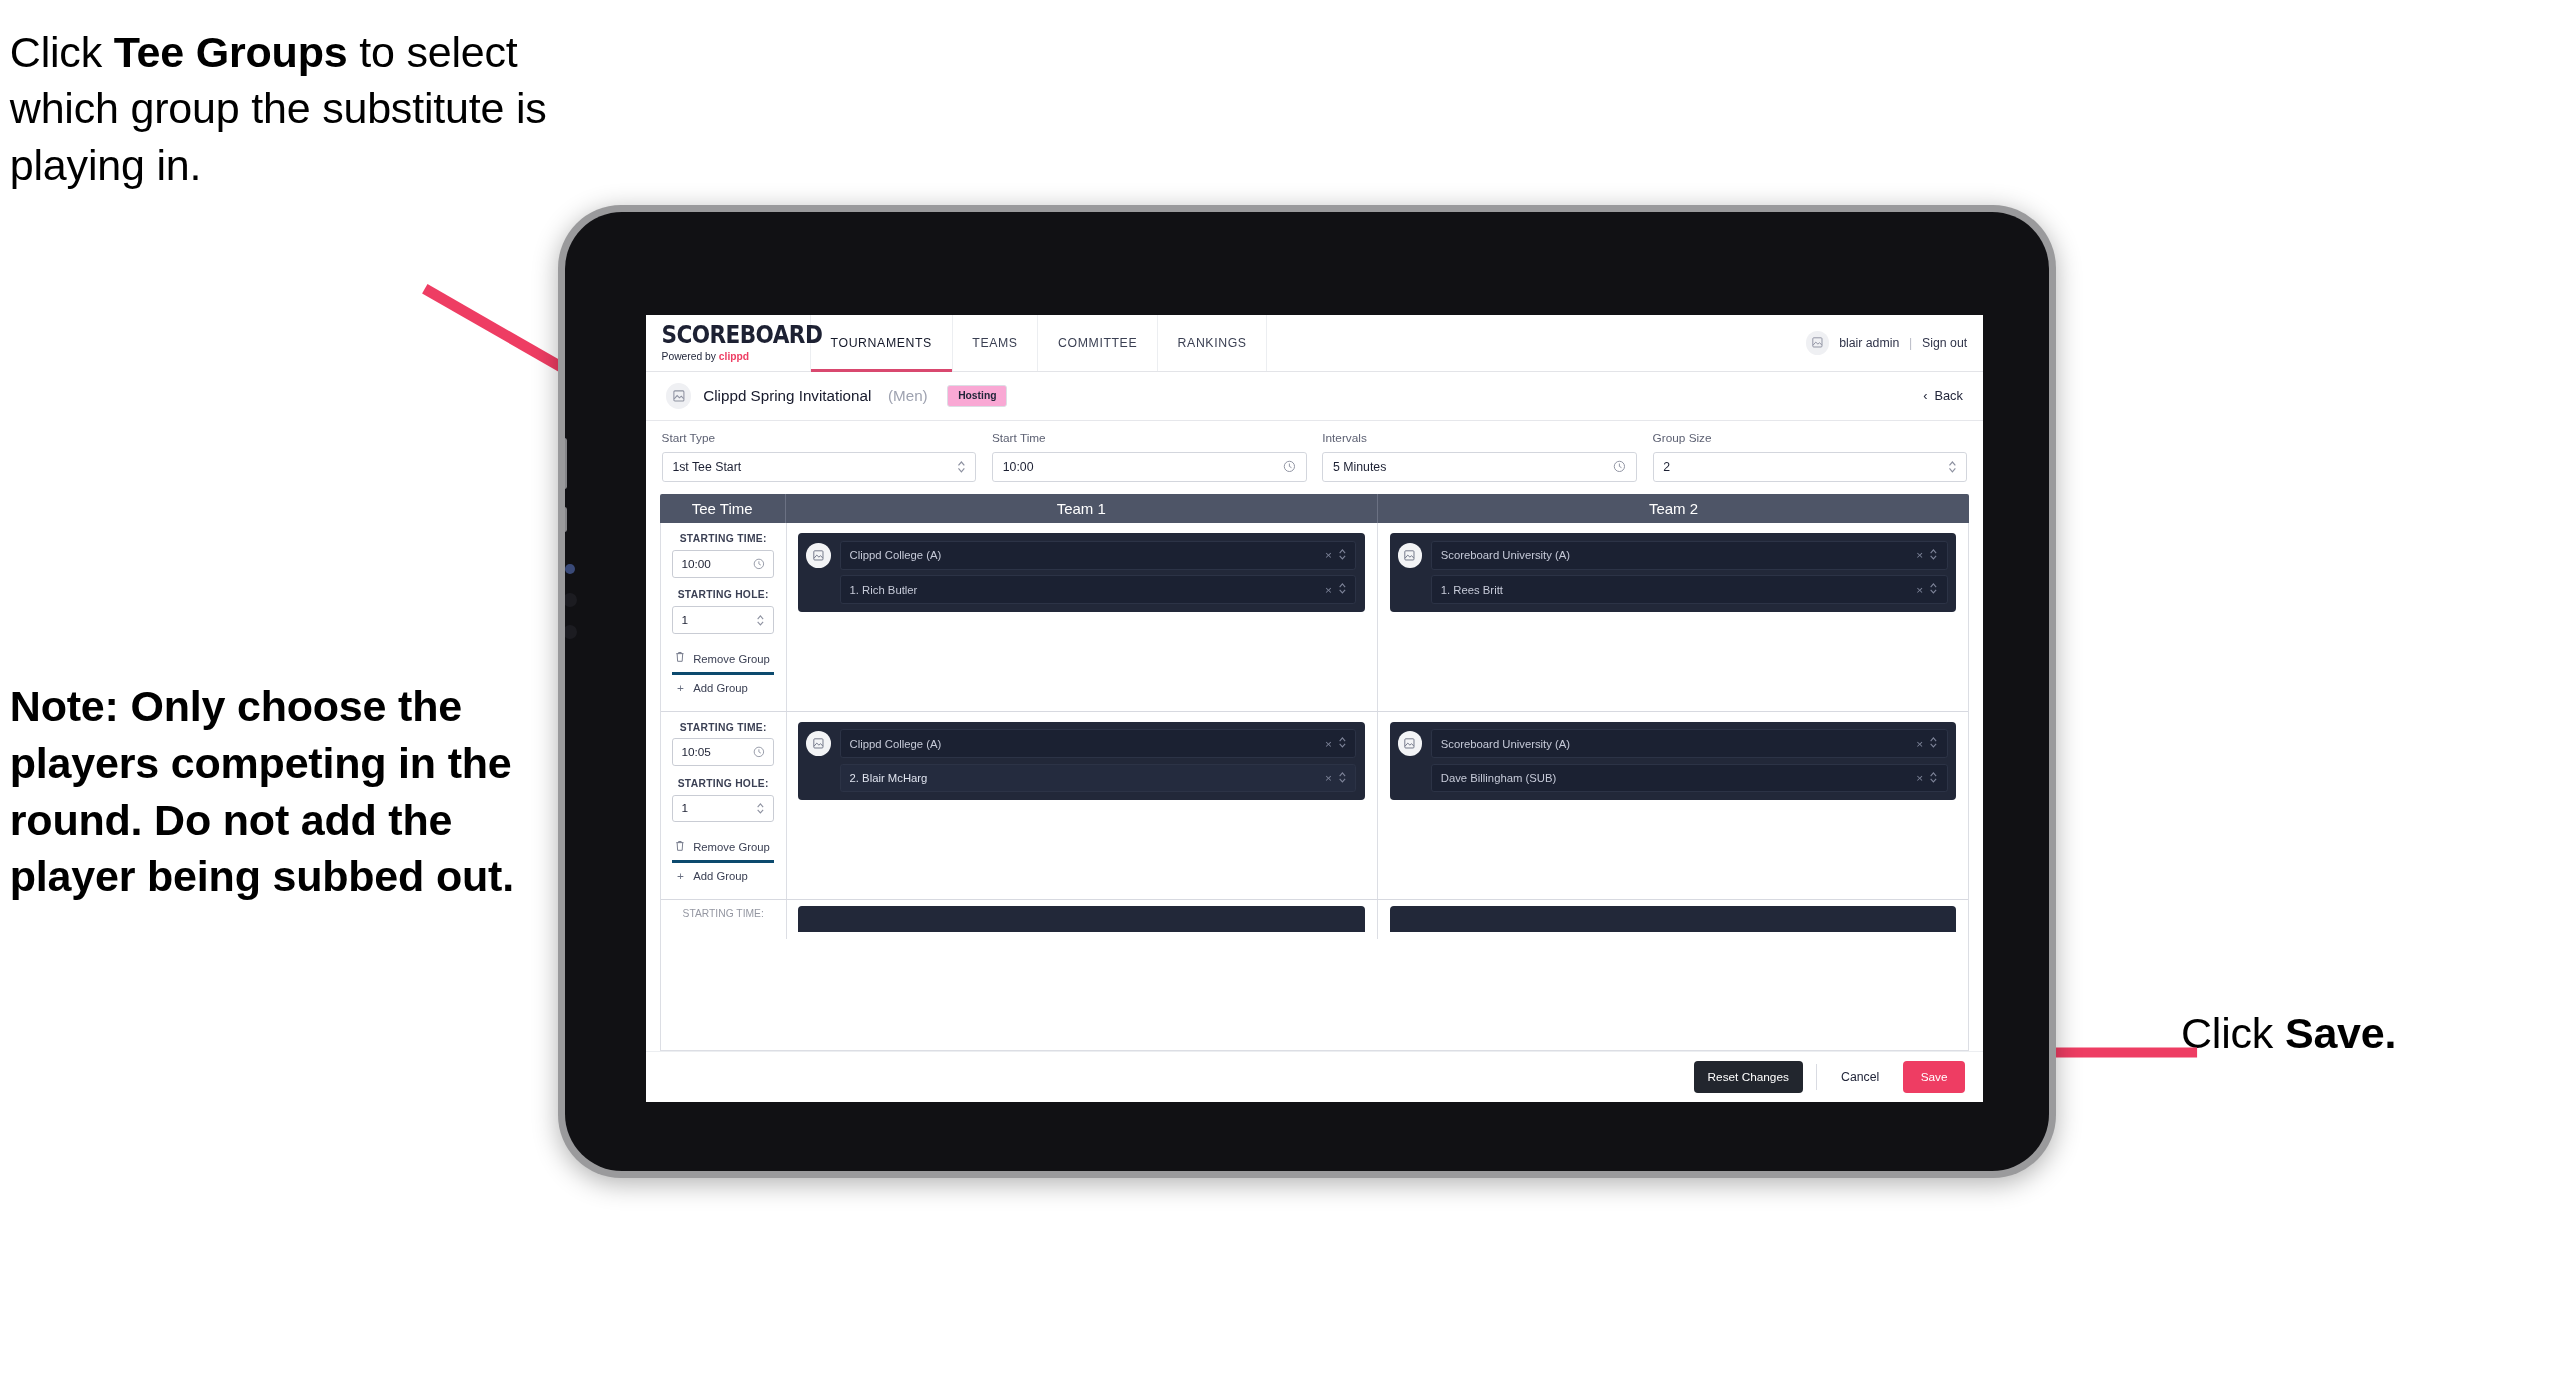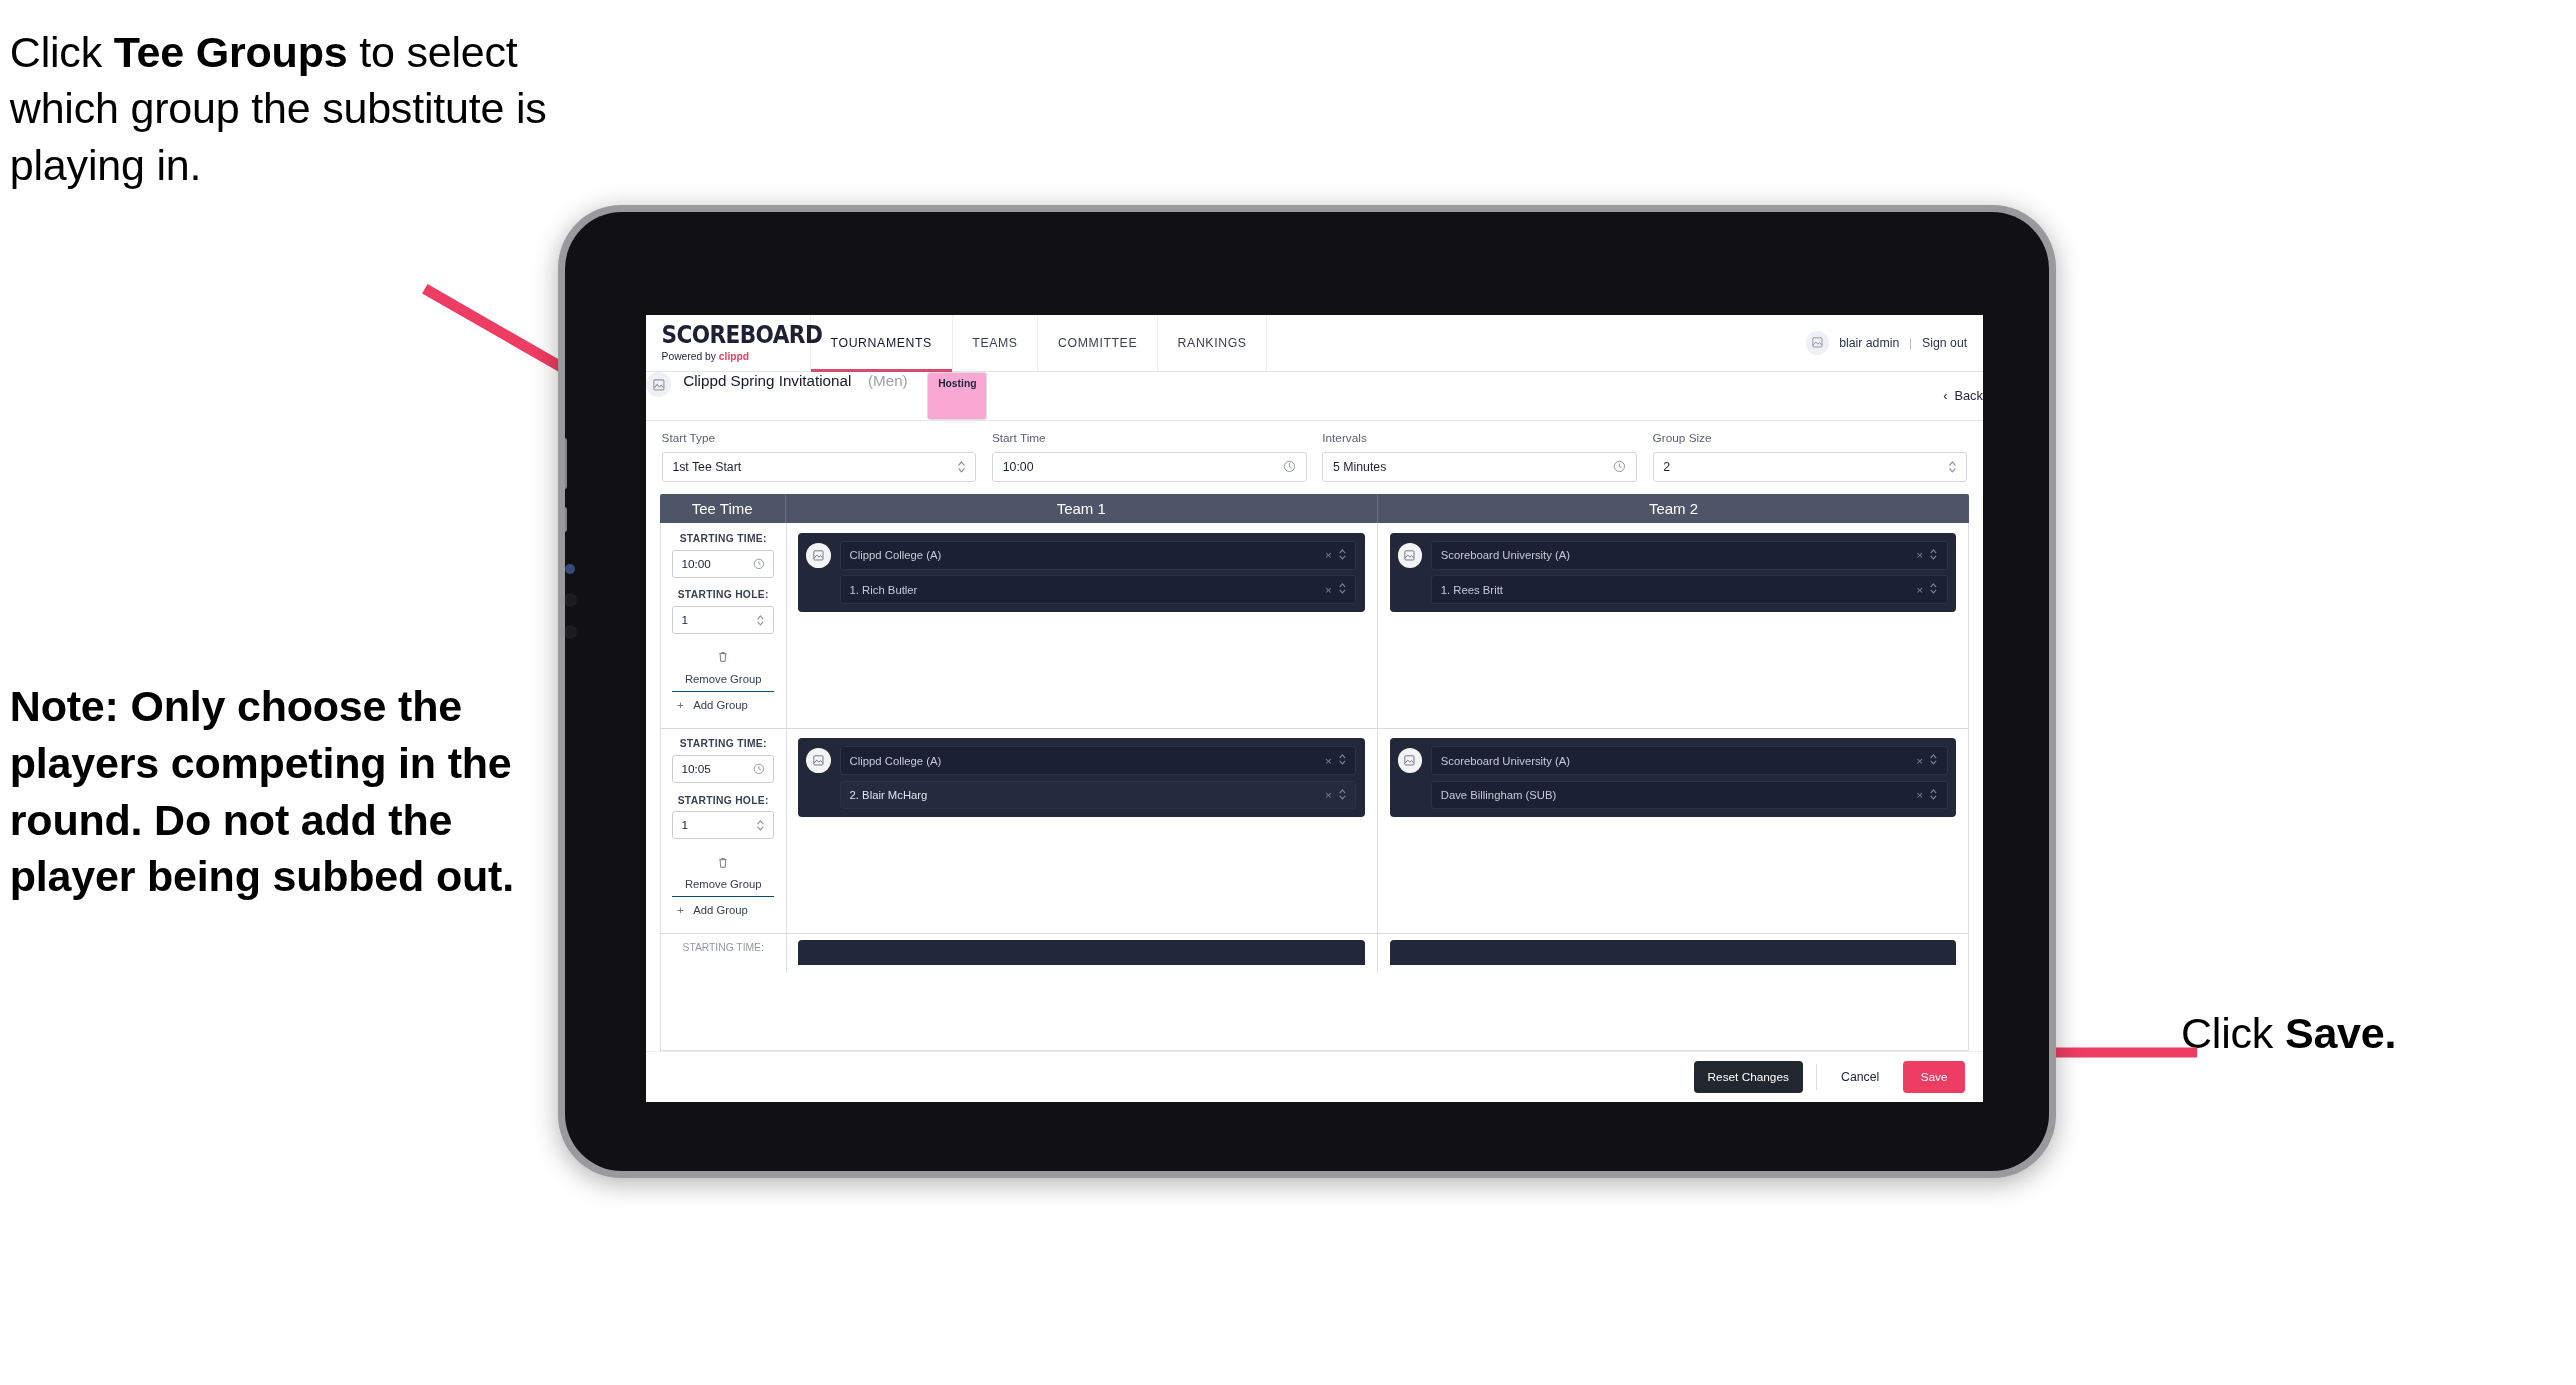--- a/index.html
+++ b/index.html
@@ -104,22 +104,22 @@
     width: 23.6px; height: 23.6px; border-radius: 50%;
     background: #eff0f3; display: flex; align-items: center; justify-content: center;
     color: #8d91a0; font-size: 10.8px;
   }
   #user-sep { color: #b9bcc7; }
   #signout { cursor: pointer; }
 
   
   #crumbbar {
     height: 49px; flex: 0 0 49px;
-    display: flex; 
-    padding: 0 0; gap: 11.8px;
+    display: flex; align-items: center;
+    padding: 0 20px; gap: 11.8px;
     border-bottom: 1px solid #e6e7eb; background: #fff;
   }
   .crumb-ico { width: 25.6px; height: 25.6px; }
   #crumb-title { font-size: 15.2px; color: #16192b; }
   #crumb-gender { font-size: 15.2px; color: #9ea2b0; margin-left: 4.9px; }
   #hosting-chip {
     margin-left: 7.9px; padding: 4.9px 9.8px;
     border: 1px solid #dcdee4; border-radius: 2.9px;
     font-size: 10.3px; font-weight: 700; color: #22263a; background: #f9a8d4;
   }
@@ -177,21 +177,21 @@
   .tee-box {
     height: 27.5px; border: 1px solid #c9ccd4; border-radius: 2.9px;
     display: flex; align-items: center; justify-content: space-between;
     padding: 0 7.9px; font-size: 11.8px; color: #1c2033; margin-bottom: 11.8px;
     background: #fff; cursor: pointer;
   }
   .tee-act {
     display: flex; align-items: center; gap: 6.9px;
     font-size: 11.3px; color: #3b4054; padding: 5.9px 2px; cursor: pointer;
   }
-  .tee-act.rm { border-bottom: 1px solid #0c4a6e; flex-direction: column; }
+  .tee-act.rm { border-bottom: 3px solid #0c4a6e; }
   .tee-act .gl { color: #6b7183; font-size: 11.8px; width: 11.8px; text-align: center; }
 
   .cell-team {
     flex: 1 1 0; border-right: 1px solid #dcdee4;
     padding: 9.8px 11.8px;
   }
   .cell-team:last-child { border-right: none; }
 
   .teamcard {
     background: #222839; border-radius: 3.9px;

